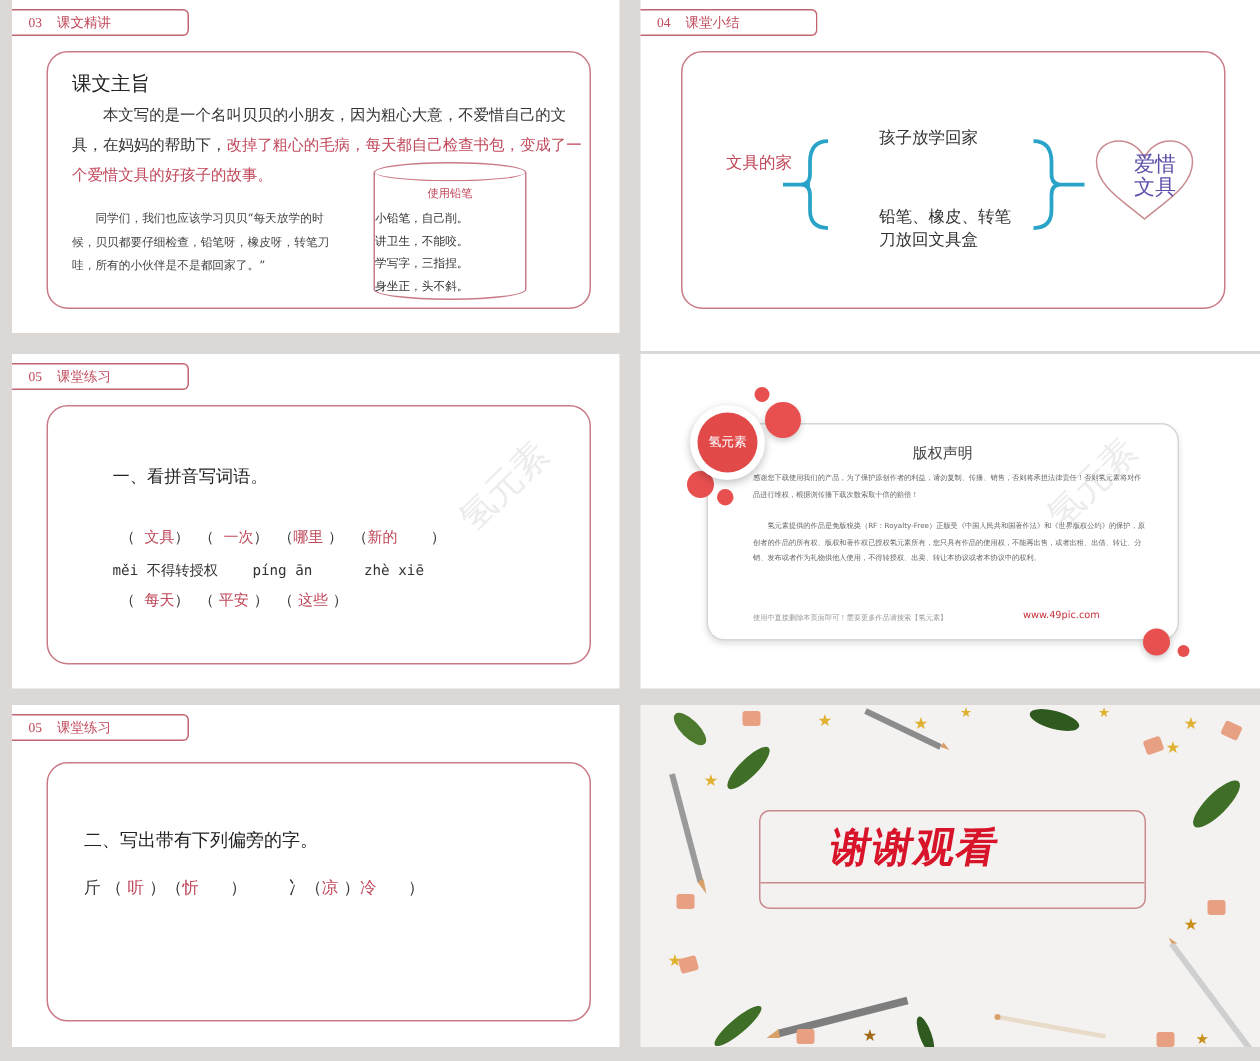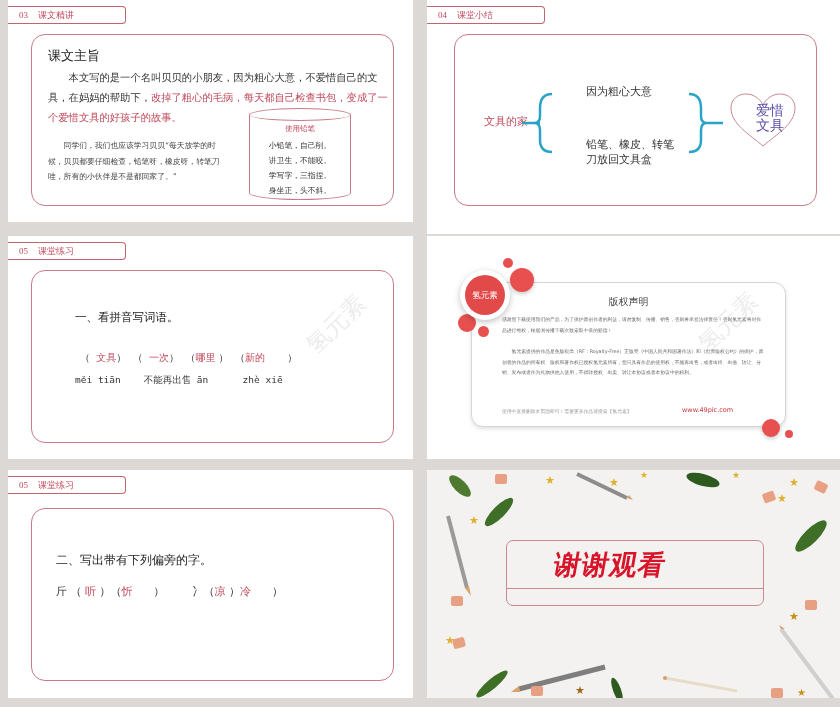--- a/index.html
+++ b/index.html
@@ -19,25 +19,25 @@
 
   
   #s1 .frame { left: 23px; top: 34px; width: 363px; height: 172px; }
   .s1-title { position: absolute; left: 40px; top: 47px; font-size: 13px; color: #222; }
   .s1-para { position: absolute; left: 40px; top: 67px; width: 340px; font-size: 10.3px; line-height: 20px; color: #333; text-indent: 2em; }
   .s1-para .red { color: #c0485a; }
   .s1-small { position: absolute; left: 40px; top: 138px; width: 180px; font-size: 7.8px; line-height: 15.5px; color: #444; text-indent: 2em; }
   .cyl { position: absolute; left: 241px; top: 108px; width: 102px; height: 92px; border: 1px solid #c97a86; border-radius: 50px / 7px; }
   .cyl-top { position: absolute; left: 0; top: 0; width: 100px; height: 12px; border-bottom: 1px solid #c97a86; border-radius: 50px / 6px; }
   .cyl-title { position: absolute; left: 0; top: 15px; width: 100%; text-align: center; font-size: 7.5px; color: #c0485a; }
-  .cyl-lines { position: absolute; left: 0; top: 29px; width: 100%; text-align: center; font-size: 7.8px; line-height: 15px; color: #333; }
+  .cyl-lines { position: absolute; left: 0; top: 29px; width: 100%; text-align: left; font-size: 7.8px; line-height: 15px; color: #333; }
 
   
   #s2 .frame { left: 27px; top: 34px; width: 363px; height: 172px; }
-  .s2-left { position: absolute; left: 57px; top: 114px; font-size: 11px; color: #c0485a; }
+  .s2-left { position: absolute; left: 57px; top: 101px; font-size: 11px; color: #c0485a; }
   .s2-top { position: absolute; left: 159px; top: 84px; font-size: 11px; color: #333; }
   .s2-bottom { position: absolute; left: 159px; top: 137px; font-size: 11px; line-height: 15px; color: #333; width: 90px; }
   .heart-text { position: absolute; left: 326px; top: 103px; width: 34px; text-align: center; font-size: 14px; line-height: 15px; color: #5a4fa8; }
 
   
   #s3 .frame { left: 23px; top: 34px; width: 363px; height: 173px; }
   .ex-title { position: absolute; font-size: 11.5px; color: #222; }
   .pinyin { position: absolute; font-family: "DejaVu Sans Mono", "Liberation Mono", monospace; font-size: 9.5px; color: #333; white-space: pre; }
   .ans-row { position: absolute; font-size: 10px; color: #333; white-space: pre; }
   .ans-row .red { color: #c0485a; }
@@ -85,41 +85,42 @@
   </div>
 </div>
 
 <div class="slide" id="s2">
   <div class="tag"><span class="num">04</span><span>课堂小结</span></div>
   <div class="frame"></div>
   <div class="s2-left">文具的家</div>
   <svg class="deco" style="left:95px;top:90px" width="60" height="66" viewBox="0 0 60 66">
     <path d="M0 33 H18 M30 4 Q18 4 18 18 L18 26 Q18 33 12 33 Q18 33 18 40 L18 50 Q18 62 30 62" fill="none" stroke="#29a3c8" stroke-width="2.5"></path>
   </svg>
-  <div class="s2-top">因为粗心大意</div>
+  <div class="s2-top">孩子放学回家</div>
   <div class="s2-bottom">铅笔、橡皮、转笔刀放回文具盒</div>
   <svg class="deco" style="left:260px;top:90px" width="40" height="66" viewBox="0 0 40 66">
     <path d="M2 4 Q14 4 14 18 L14 26 Q14 33 20 33 Q14 33 14 40 L14 50 Q14 62 2 62 M20 33 H36" fill="none" stroke="#29a3c8" stroke-width="2.5"></path>
   </svg>
   <svg class="deco" style="left:302px;top:92px" width="68" height="56" viewBox="0 0 68 56">
     <path d="M34 54 C20 42 2 32 2 16 C2 7 9 2 17 2 C25 2 31 7 34 13 C37 7 43 2 51 2 C59 2 66 7 66 16 C66 32 48 42 34 54 Z" fill="none" stroke="#c98a90" stroke-width="1"></path>
   </svg>
   <div class="heart-text">
       <div>爱惜</div>
       <div>文具</div>
     </div>
 </div>
 
 <div class="slide" id="s3">
   <div class="tag"><span class="num">05</span><span>课堂练习</span></div>
   <div class="frame"></div>
   <div class="watermark" style="left:292px;top:72px">氢元素</div>
   <div class="ex-title" style="left:67px;top:74px">一、看拼音写词语。</div>
   <div class="ans-row" style="left:72px;top:115px"><span>（  </span><span class="red">文具</span><span>）  </span><span>（  </span><span class="red">一次</span><span>）  </span><span>（</span><span class="red">哪里</span><span> ）  </span><span>（</span><span class="red">新的</span><span>       ）</span></div>
-  <div class="pinyin" style="left:67px;top:138px">měi tiān    不能再出售 ān      zhè xiē</div>
+  <div class="pinyin" style="left:67px;top:138px">měi 不得转授权    píng ān      zhè xiē</div>
+  <div class="ans-row" style="left:72px;top:157px"><span>（  </span><span class="red">每天</span><span>）  </span><span>（ </span><span class="red">平安</span><span> ）  </span><span>（ </span><span class="red">这些</span><span> ）</span></div>
 </div>
 
 <div class="slide" id="s4">
   <div class="cp-card">
     <div class="cp-title">版权声明</div>
     <div class="cp-p" style="top:32px">感谢您下载使用我们的产品，为了保护原创作者的利益，请勿复制、传播、销售，否则将承担法律责任！否则氢元素将对作品进行维权，根据浏传播下载次数索取十倍的赔偿！</div>
     <div class="cp-p" style="top:64px;text-indent:2em">氢元素提供的作品是免版税类（RF：Royalty-Free）正版受《中国人民共和国著作法》和《世界版权公约》的保护，原创者的作品的所有权、版权和著作权已授权氢元素所有，您只具有作品的使用权，不能再出售，或者出租、出借、转让、分销、发布或者作为礼物供他人使用，不得转授权、出卖、转让本协议或者本协议中的权利。</div>
     <div class="cp-foot">使用中直接删除本页面即可！需要更多作品请搜索【氢元素】</div>
     <div class="cp-url">www.49pic.com</div>
   </div>

